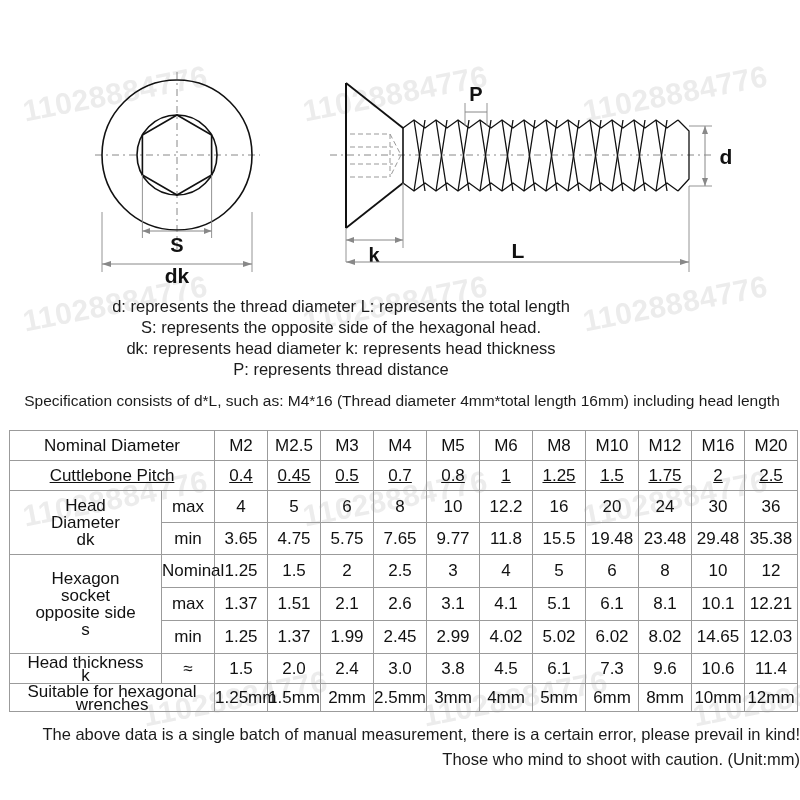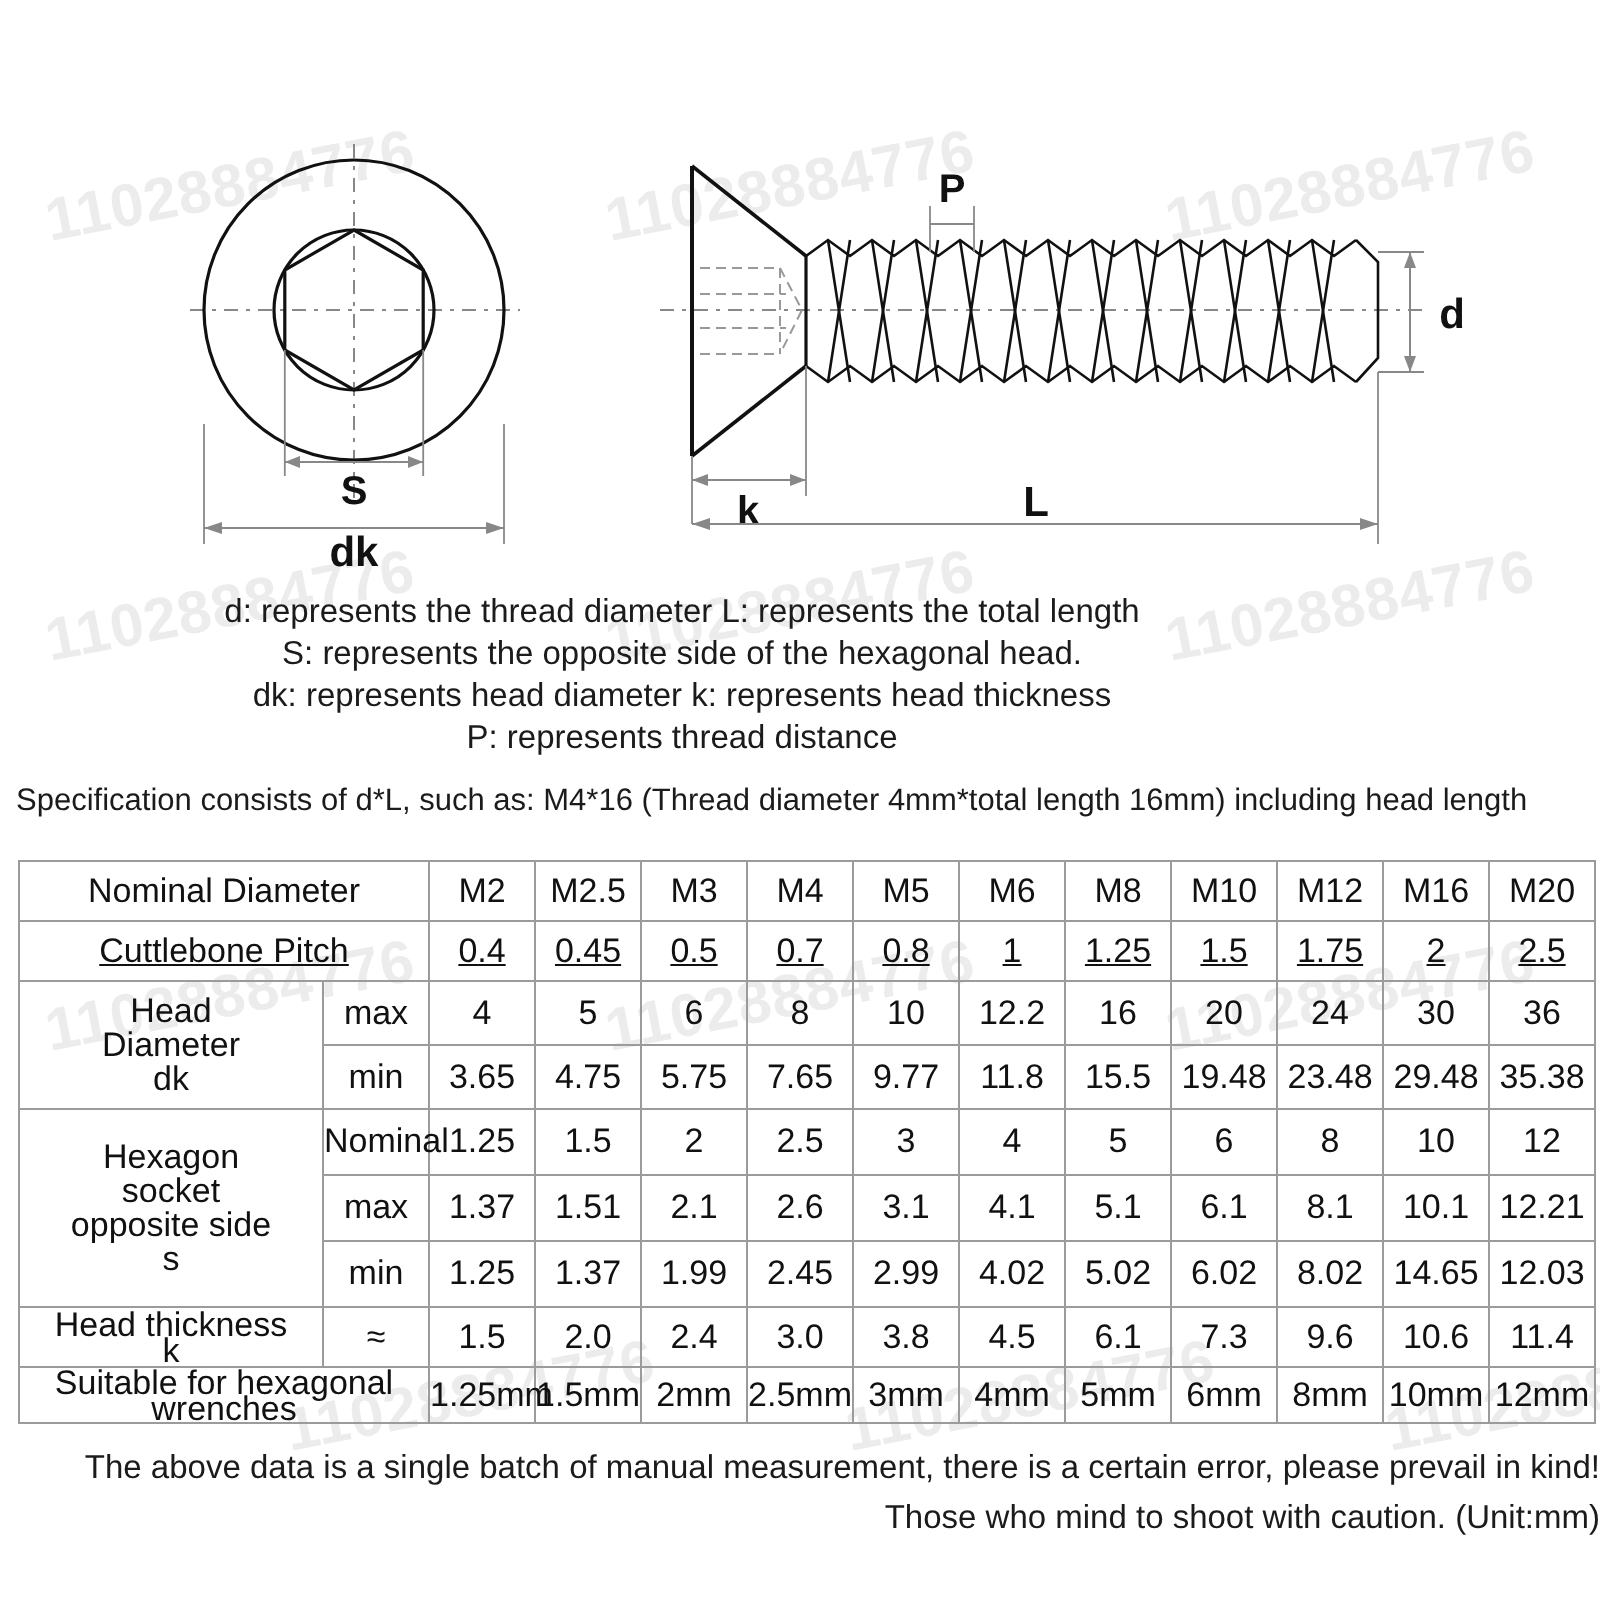--- a/index.html
+++ b/index.html
@@ -62,21 +62,21 @@
     white-space: nowrap;
   }
 
   #spec-line {
     position: absolute;
     left: 8px;
     top: 392px;
     width: 788px;
     font-size: 15.5px;
     color: #1b1b1b;
-    text-align: left;
+    text-align: center;
     white-space: nowrap;
     z-index: 10;
   }
 
   
   #spec-table {
     position: absolute;
     left: 9px;
     top: 430px;
     width: 782px;

